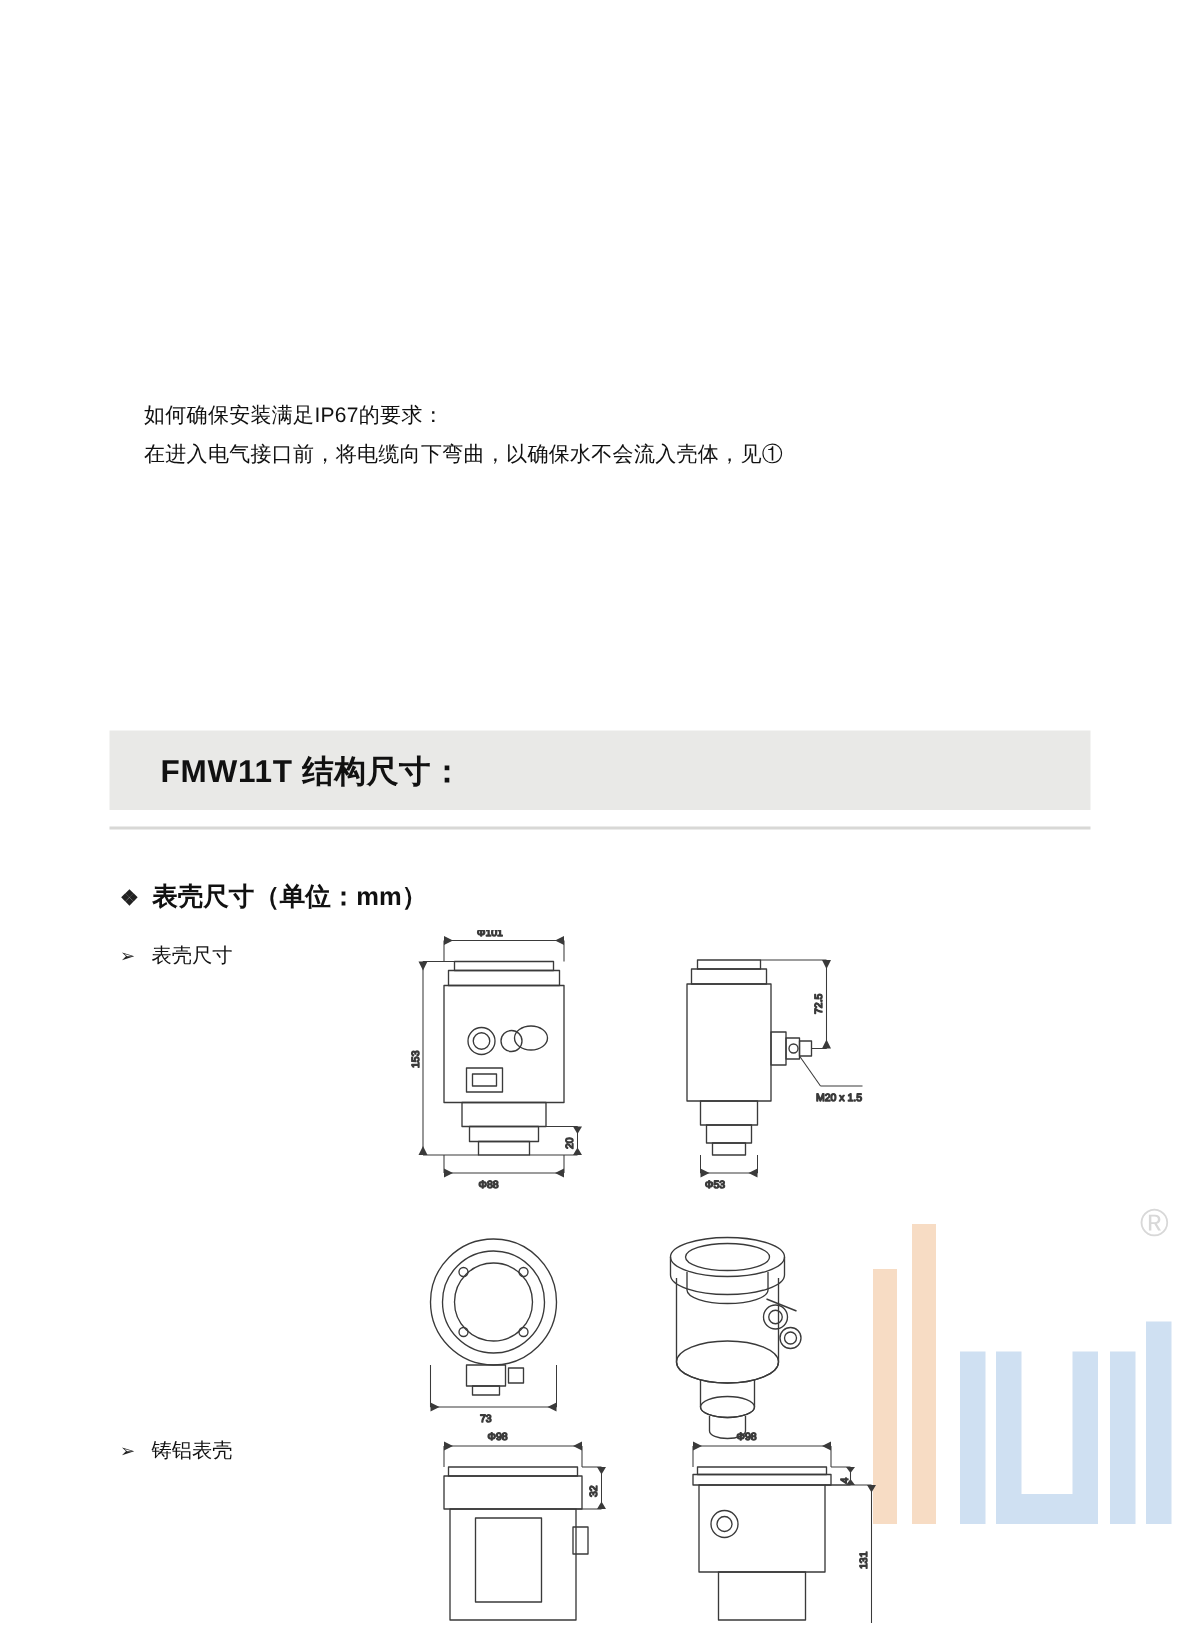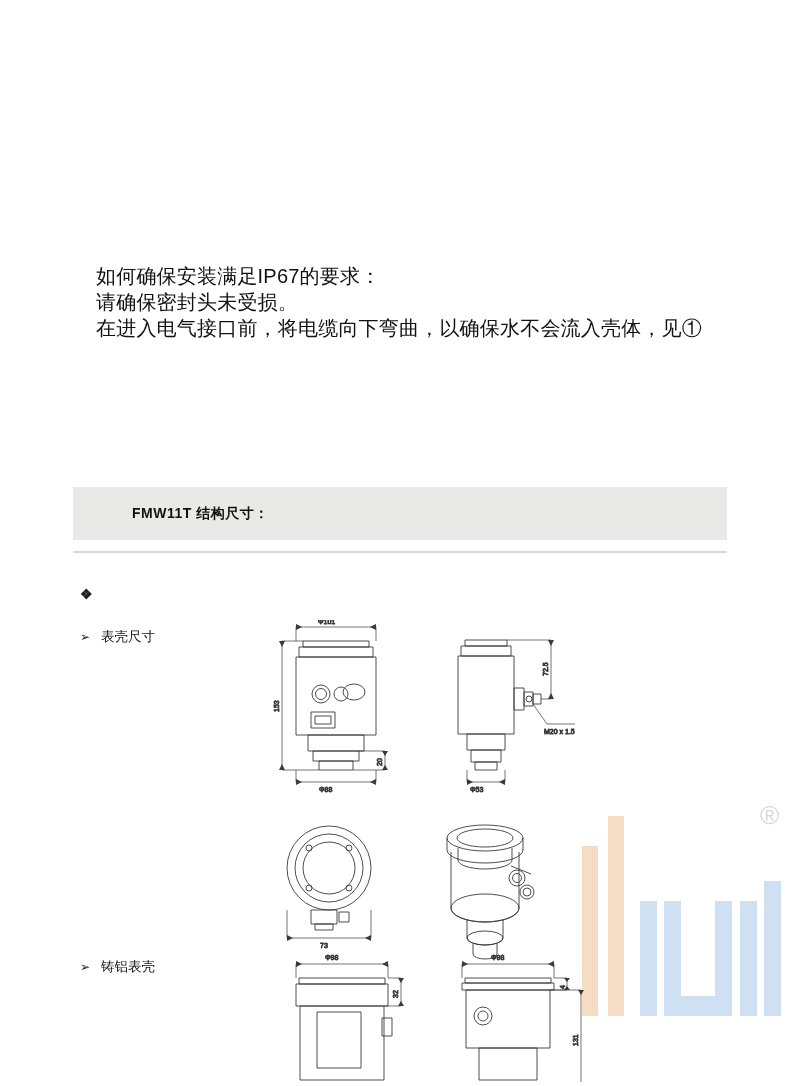--- a/index.html
+++ b/index.html
@@ -18,40 +18,40 @@
 
   
   .intro {
     position: absolute;
     left: 96px;
     top: 268px;
     width: 620px;
   }
   .intro p {
     margin: 0 0 9px 0;
-    font-size: 20px;
+    font-size: 14px;
     line-height: 17px;
     letter-spacing: 0.2px;
     color: #111;
   }
 
   
   .banner {
     position: absolute;
     left: 73px;
     top: 487px;
     width: 654px;
     height: 53px;
     background: #e9e9e7;
     display: flex;
     align-items: center;
   }
   .banner .banner-text {
-    margin-left: 59px;
-    font-size: 14px;
+    margin-left: 34px;
+    font-size: 21px;
     font-weight: bold;
     letter-spacing: 0.5px;
     color: #111;
   }
   .banner-rule {
     position: absolute;
     left: 73px;
     top: 551px;
     width: 654px;
     height: 2px;
@@ -117,31 +117,31 @@
   }
   svg text {
     font-family: "Liberation Sans", sans-serif;
   }
 </style>
 </head>
 <body>
 
 <div class="intro">
   <p>如何确保安装满足IP67的要求：</p>
-  <p>请确保密封头未受损。</p>
   <p>在进入电气接口前，将电缆向下弯曲，以确保水不会流入壳体，见①</p>
 </div>
 
 <div class="banner">
   <span class="banner-text">FMW11T 结构尺寸：</span>
 </div>
 <div class="banner-rule"></div>
 
 <div class="h-diamond">
   <span class="bullet">❖</span>
+  <span>表壳尺寸（单位：mm）</span>
 </div>
 
 <div class="h-arrow" id="sub-cast">
   <span class="arrow">➢</span>
   <span>表壳尺寸</span>
 </div>
 
 <div class="h-arrow" id="sub-plastic">
   <span class="arrow">➢</span>
   <span>铸铝表壳</span>

